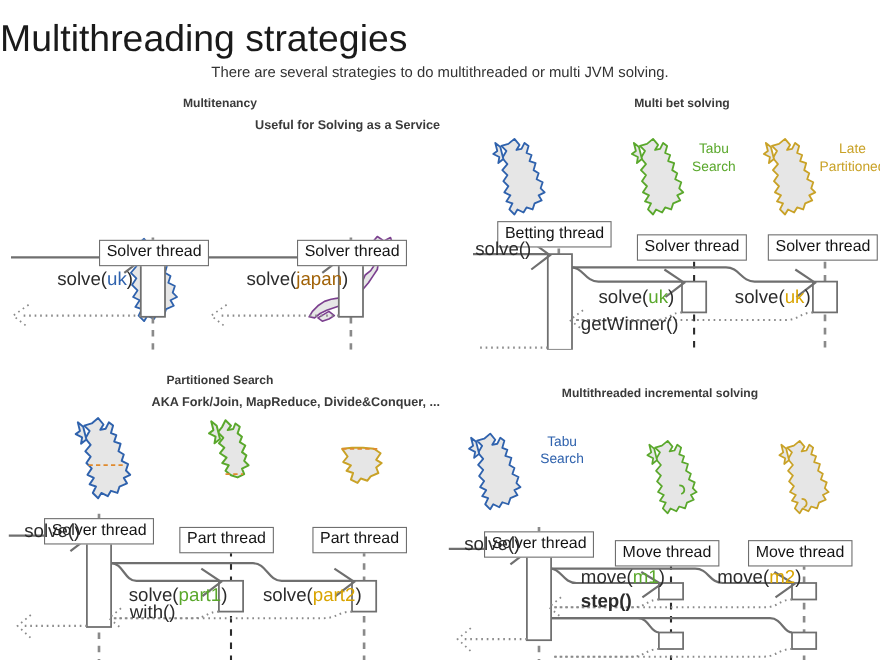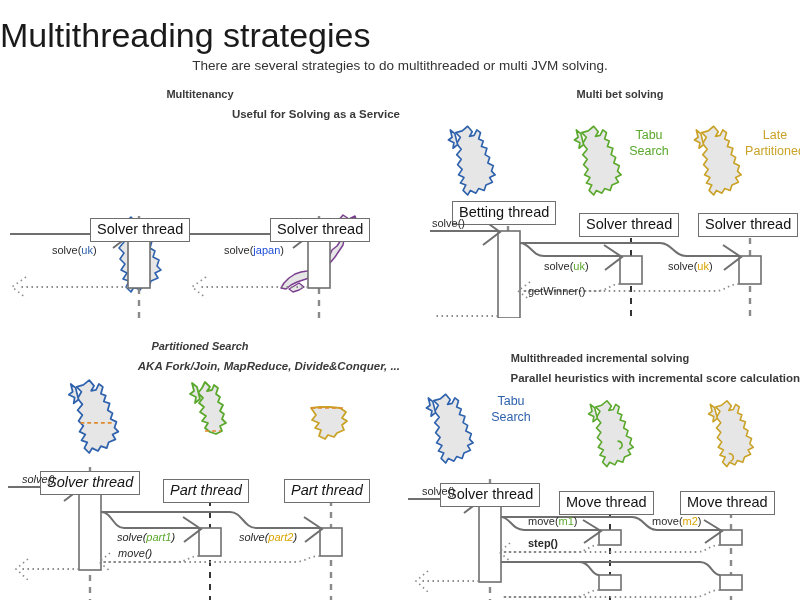--- a/index.html
+++ b/index.html
@@ -73,27 +73,27 @@
     color: #141414;
     line-height: 1;
     padding: 3px 6px 4px 6px;
     white-space: nowrap;
     text-align: center;
   }
 
   
   .call-label {
     position: absolute;
-    font-size: 11px;
+    font-size: 17px;
     color: #2b2b2b;
     white-space: nowrap;
     line-height: 1;
   }
   .arg-uk      { color: #2f62ad; }
-  .arg-japan   { color: #1d4ed8; }
+  .arg-japan   { color: #a16207; }
   .arg-green   { color: #5aa82c; }
   .arg-gold    { color: #d9a400; }
 
   
   .map-note {
     position: absolute;
     font-size: 12.5px;
     line-height: 1.25;
     text-align: center;
     white-space: nowrap;
@@ -270,21 +270,21 @@
       <span>solve(</span><span class="arg-green">uk</span><span>)</span>
     </div>
     <div class="call-label" style="left:248px; top:173px;">
       <span>solve(</span><span class="arg-gold">uk</span><span>)</span>
     </div>
     <div class="call-label" style="left:108px; top:198px;">
       <span>getWinner()</span>
     </div>
   </div>
 
-  <div class="panel" style="left:0px; top:340px; width:400px; height:260px;font-style:italic;">
+  <div class="panel" style="left:0px; top:340px; width:400px; height:260px;">
 
     <div class="panel-title" style="top:0px;">Partitioned Search</div>
     <div class="panel-subtitle" style="top:20px;">AKA Fork/Join, MapReduce, Divide&amp;Conquer, ...</div>
 
     <div class="map" style="left:62px; top:38px;">
       <svg width="70" height="80" viewBox="0 0 72 82">
         <path d="M28 2 L33 8 L30 13 L35 12 L38 6 L42 9 L40 16 L45 18 L43 24
                  L49 26 L47 33 L52 36 L50 42 L56 45 L54 51 L58 55 L52 58
                  L55 63 L48 66 L46 72 L40 70 L37 75 L31 72 L28 77 L23 72
                  L26 66 L20 64 L24 58 L18 55 L22 49 L17 44 L21 38 L16 33
@@ -353,28 +353,27 @@
     <div class="call-label" style="left:22px; top:134px;">
       <span>solve()</span>
     </div>
     <div class="call-label" style="left:117px; top:192px;">
       <span>solve(</span><span class="arg-green">part1</span><span>)</span>
     </div>
     <div class="call-label" style="left:239px; top:192px;">
       <span>solve(</span><span class="arg-gold">part2</span><span>)</span>
     </div>
     <div class="call-label" style="left:118px; top:208px;">
-      <span>move()</span>
+      <span>with()</span>
     </div>
   </div>
 
   <div class="panel" style="left:400px; top:340px; width:400px; height:260px;margin-top:12px;">
 
     <div class="panel-title" style="top:0px;">Multithreaded incremental solving</div>
-    <div class="panel-subtitle" style="top:20px;">Parallel heuristics with incremental score calculation</div>
 
     <div class="map" style="left:20px; top:40px;">
       <svg width="66" height="76" viewBox="0 0 72 82">
         <path d="M28 2 L33 8 L30 13 L35 12 L38 6 L42 9 L40 16 L45 18 L43 24
                  L49 26 L47 33 L52 36 L50 42 L56 45 L54 51 L58 55 L52 58
                  L55 63 L48 66 L46 72 L40 70 L37 75 L31 72 L28 77 L23 72
                  L26 66 L20 64 L24 58 L18 55 L22 49 L17 44 L21 38 L16 33
                  L21 27 L16 21 L20 14 L15 9 L22 7 Z" fill="#e6e6e6" stroke="#2f62ad" stroke-width="1.8" stroke-linejoin="round"></path>
         <path d="M14 10 L9 6 L11 14 L7 17 L13 20 L12 26 L17 22 Z" fill="#e6e6e6" stroke="#2f62ad" stroke-width="1.8" stroke-linejoin="round"></path>
       </svg>

